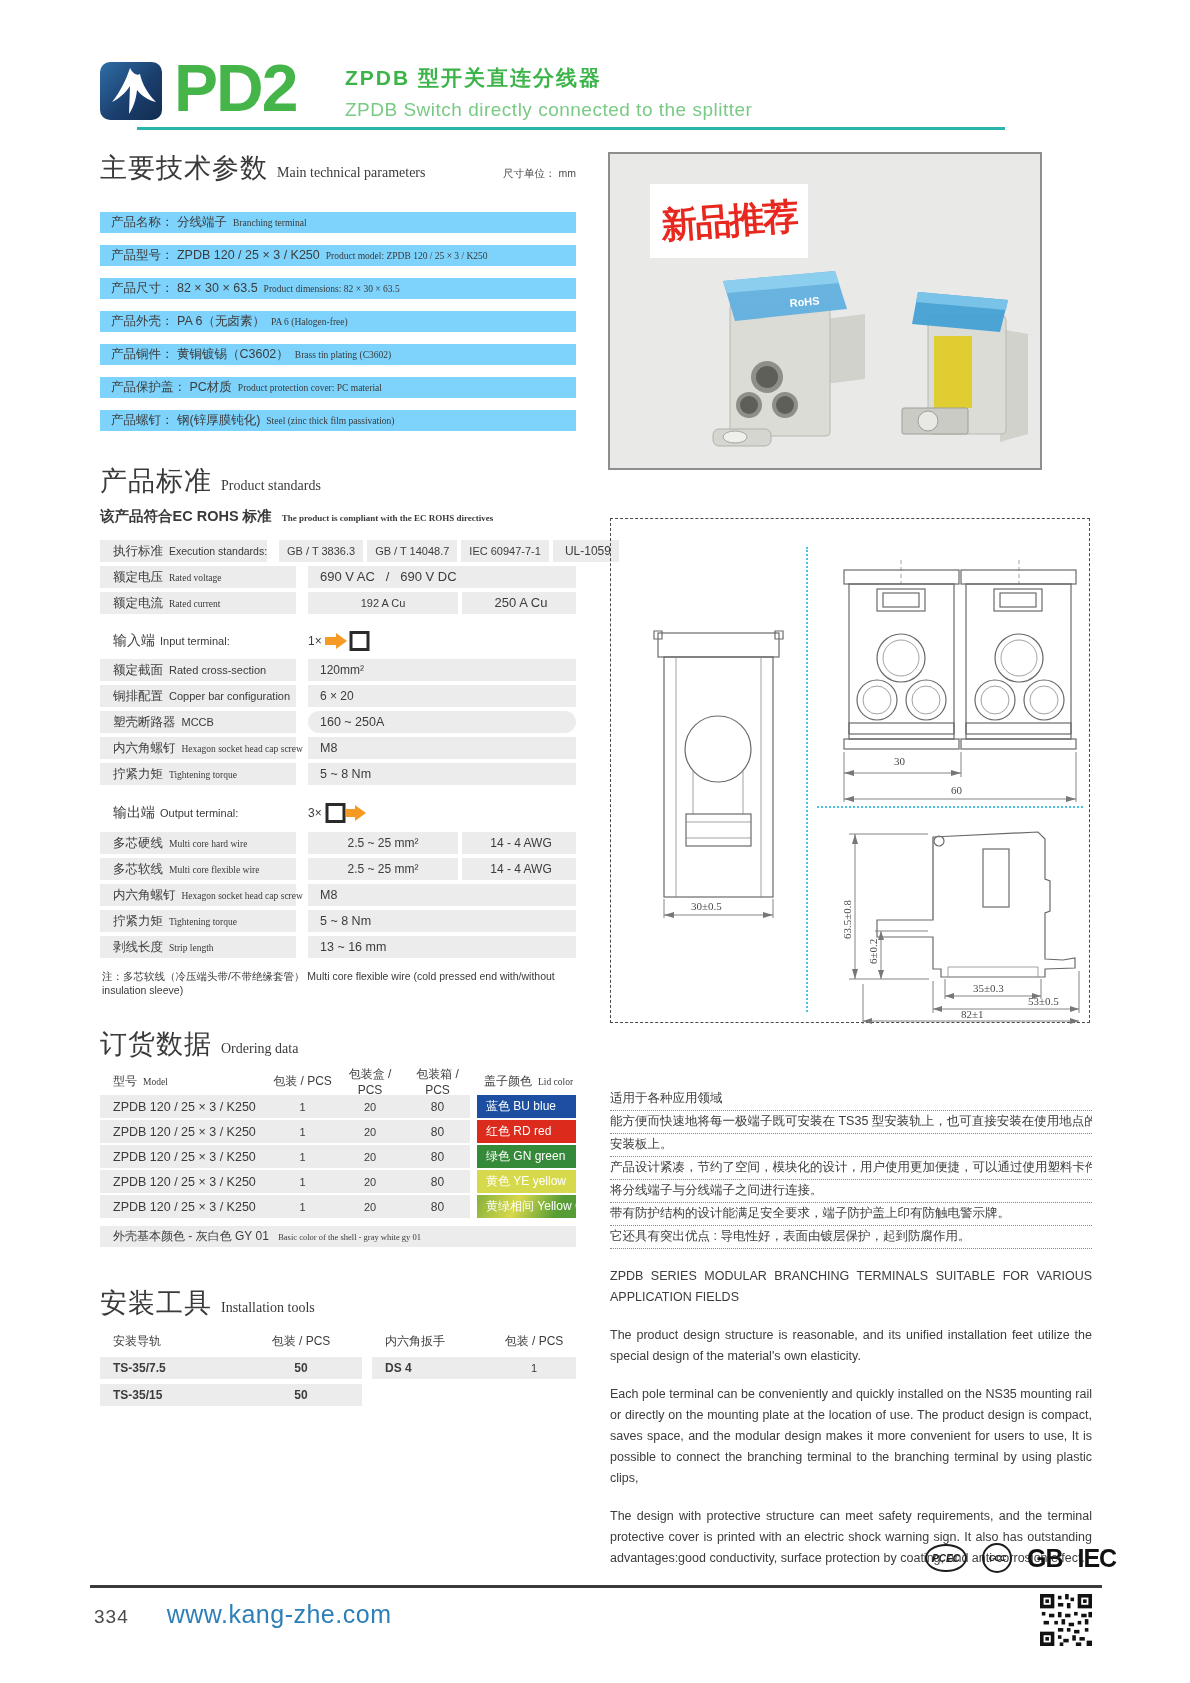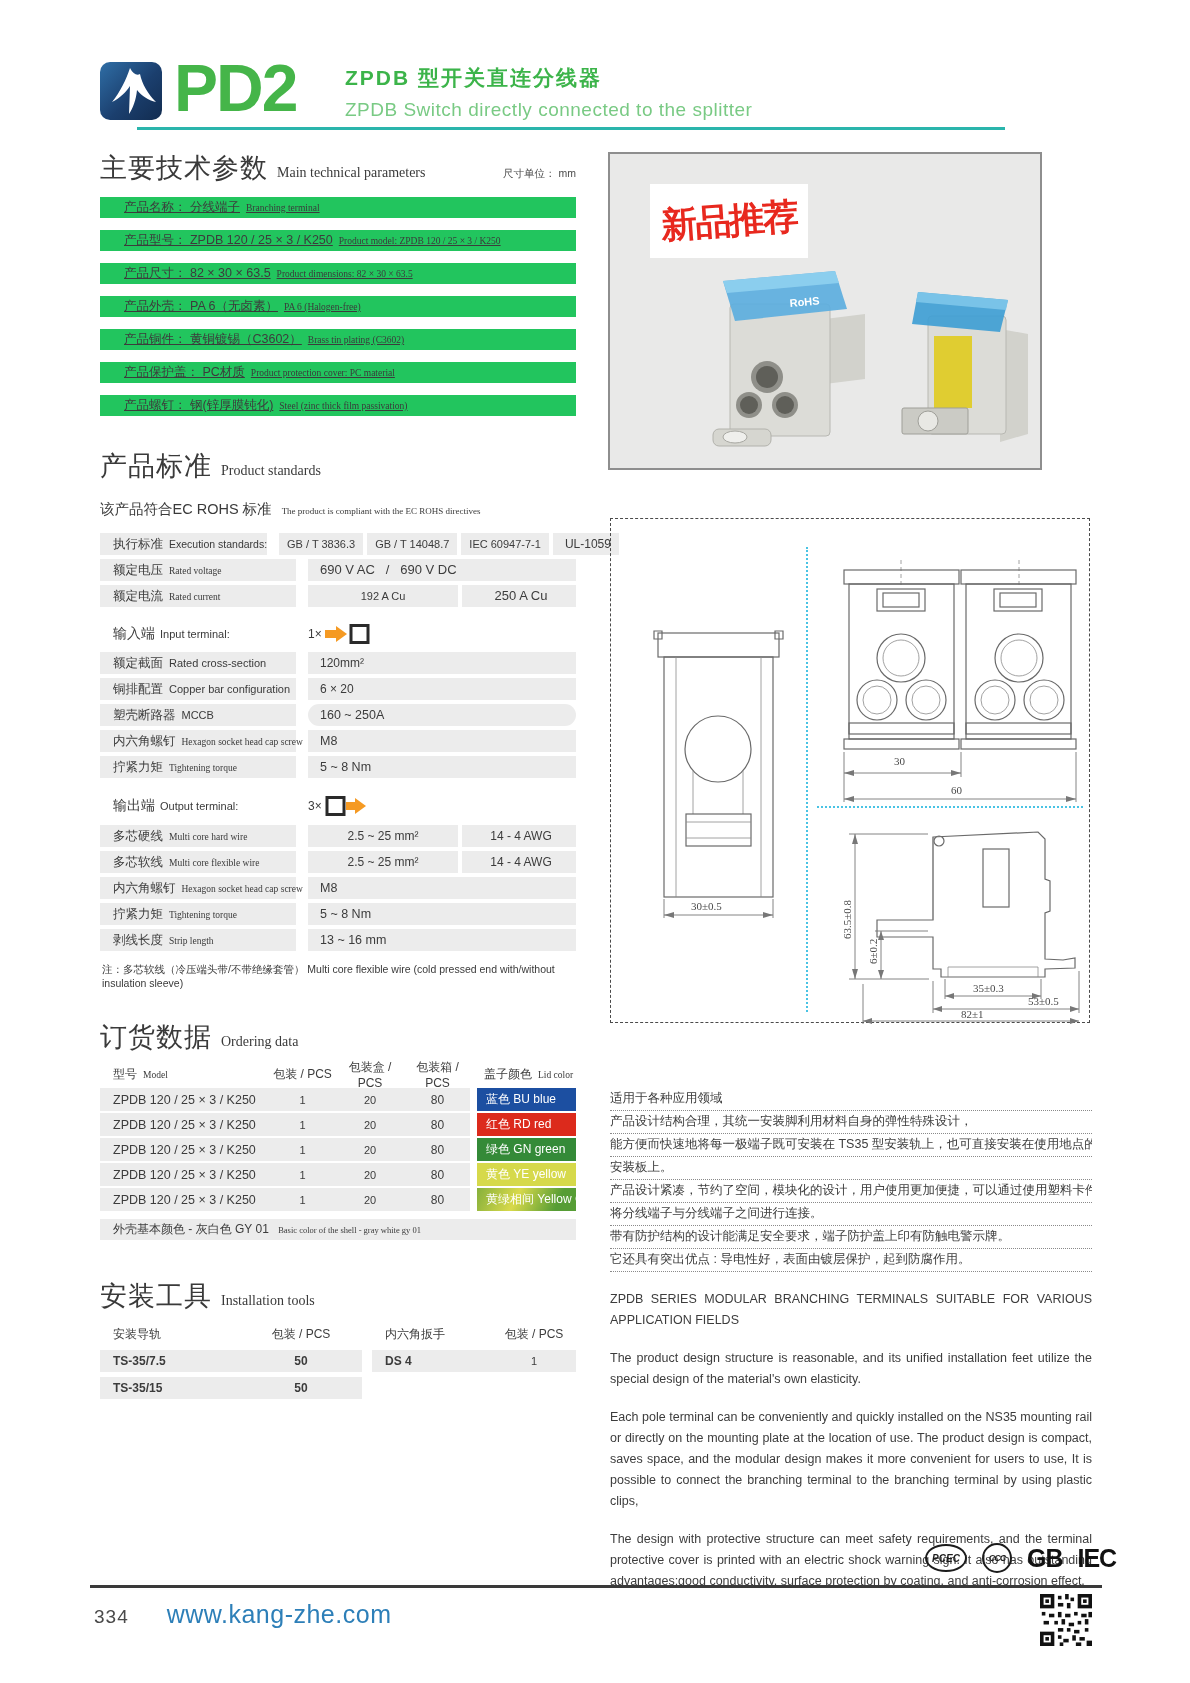--- a/index.html
+++ b/index.html
@@ -15,32 +15,32 @@
   .title-en { left:345px; top:99px; font-size:19px; color:#79ca84; letter-spacing:.5px; }
   .header-rule { left:137px; top:127px; width:868px; height:3px; background:#2ab5ac; }
 
   
   .left-col { left:100px; top:150px; width:476px; }
   .sec-title { display:flex; align-items:baseline; }
   .sec-title .zh { font-size:27px; color:#3a3a3a; letter-spacing:1px; }
   .sec-title .en { font-family:"Liberation Serif",serif; font-size:14px; margin-left:9px; color:#3a3a3a; }
   .sec-title .right-note { margin-left:auto; font-size:10.5px; color:#4a4a4a; }
 
-  .param-row { background:#22c55e; height:21px; line-height:21px; padding-left:24px; margin-bottom:12px;
-    font-size:12.5px; white-space:nowrap;text-decoration:underline; }
+  .param-row { background:#7dd3fc; height:21px; line-height:21px; padding-left:11px; margin-bottom:12px;
+    font-size:12.5px; white-space:nowrap; }
   .sub-en { font-size:9.5px; color:#3a3a3a; margin-left:6px; font-family:"Liberation Serif",serif; }
 
   .kv { display:flex; margin-bottom:4px; }
   .kv .k { width:196px; background:#ececec; height:22px; line-height:22px; padding-left:13px; font-size:12.5px; white-space:nowrap; }
   .kv .vwrap { flex:1; display:flex; gap:4px; margin-left:12px; }
   .kv .v { background:#ececec; height:22px; line-height:22px; padding:0 8px; font-size:11px; white-space:nowrap; }
   .kv .v.c { text-align:center; }
   .kv .v.grow { flex:1; padding-left:12px; font-size:12px; }
   .kv .v.mid { width:150px; text-align:center; }
-  .std-sub { font-size:14.5px; margin:16px 0 14px; color:#3a3a3a; }
+  .std-sub { font-size:14.5px; margin:8px 0 14px; color:#3a3a3a;font-weight:bold; }
   .std-sub .sub-en { font-size:9px; }
 
   .term-head { display:flex; align-items:center; margin:16px 0 7px; }
   .term-head .label { width:196px; padding-left:13px; font-size:14px; white-space:nowrap; }
   .term-head .label .en-s { font-size:11px; color:#3a3a3a; margin-left:5px; }
   .term-head .cnt { font-size:12px; margin:0 3px 0 12px; color:#3a3a3a; }
   .note-line { font-size:10.5px; color:#3a3a3a; margin:12px 0 0 2px; }
 
   .ord-head { display:flex; align-items:center; height:18px; margin:10px 0 5px; font-size:12px; }
   .ord-row { display:flex; align-items:center; margin-bottom:2px; height:23px; }
@@ -108,21 +108,21 @@
     <path d="M30 6 C26 18 20 30 12 40 C20 36 26 30 30 24 L29 52 C33 46 36 38 37 28 C42 34 48 38 56 40 C48 32 42 22 40 12 C37 14 33 12 30 6 Z" fill="#fff"></path>
   </svg>
 </div>
 <div class="abs logo-code">PD2</div>
 <div class="abs title-zh">ZPDB 型开关直连分线器</div>
 <div class="abs title-en">ZPDB Switch directly connected to the splitter</div>
 <div class="abs header-rule"></div>
 
 <div class="abs left-col">
 
-  <div class="sec-title" style="margin-bottom:11px;">
+  <div class="sec-title" style="margin-bottom:26px;">
     <span class="zh">主要技术参数</span>
     <span class="en">Main technical parameters</span>
     <span class="right-note">尺寸单位： mm</span>
   </div>
 
   <div class="param-row"><span>产品名称： 分线端子</span><span class="sub-en">Branching terminal</span></div>
   <div class="param-row"><span>产品型号： ZPDB 120 / 25 × 3 / K250</span><span class="sub-en">Product model: ZPDB 120 / 25 × 3 / K250</span></div>
   <div class="param-row"><span>产品尺寸： 82 × 30 × 63.5</span><span class="sub-en">Product dimensions: 82 × 30 × 63.5</span></div>
   <div class="param-row"><span>产品外壳： PA 6（无卤素）</span><span class="sub-en">PA 6 (Halogen-free)</span></div>
   <div class="param-row"><span>产品铜件： 黄铜镀锡（C3602）</span><span class="sub-en">Brass tin plating (C3602)</span></div>
@@ -468,21 +468,20 @@
     <line class="dim" x1="30" y1="165" x2="30" y2="205"></line>
     <text class="dtxt" x="128" y="199" font-size="12">82±1</text>
     <line class="dim" x1="30" y1="202" x2="246" y2="202"></line>
     <polygon points="30,202 39,199 39,205" fill="#777"></polygon>
     <polygon points="246,202 237,199 237,205" fill="#777"></polygon>
   </svg>
 </div>
 
 <div class="abs desc">
   <div class="zh-line">适用于各种应用领域</div>
-  <div class="zh-line">产品设计结构合理，其统一安装脚利用材料自身的弹性特殊设计，</div>
   <div class="zh-line">能方便而快速地将每一极端子既可安装在 TS35 型安装轨上，也可直接安装在使用地点的</div>
   <div class="zh-line">安装板上。</div>
   <div class="zh-line">产品设计紧凑，节约了空间，模块化的设计，用户使用更加便捷，可以通过使用塑料卡件</div>
   <div class="zh-line">将分线端子与分线端子之间进行连接。</div>
   <div class="zh-line">带有防护结构的设计能满足安全要求，端子防护盖上印有防触电警示牌。</div>
   <div class="zh-line">它还具有突出优点 : 导电性好，表面由镀层保护，起到防腐作用。</div>
   <p class="en-para">ZPDB SERIES MODULAR BRANCHING TERMINALS SUITABLE FOR VARIOUS APPLICATION FIELDS</p>
   <p class="en-para">The product design structure is reasonable, and its unified installation feet utilize the special design of the material's own elasticity.</p>
   <p class="en-para">Each pole terminal can be conveniently and quickly installed on the NS35 mounting rail or directly on the mounting plate at the location of use. The product design is compact, saves space, and the modular design makes it more convenient for users to use, It is possible to connect the branching terminal to the branching terminal by using plastic clips,</p>
   <p class="en-para">The design with protective structure can meet safety requirements, and the terminal protective cover is printed with an electric shock warning sign. It also has outstanding advantages:good conductivity, surface protection by coating, and anti-corrosion effect.</p>

